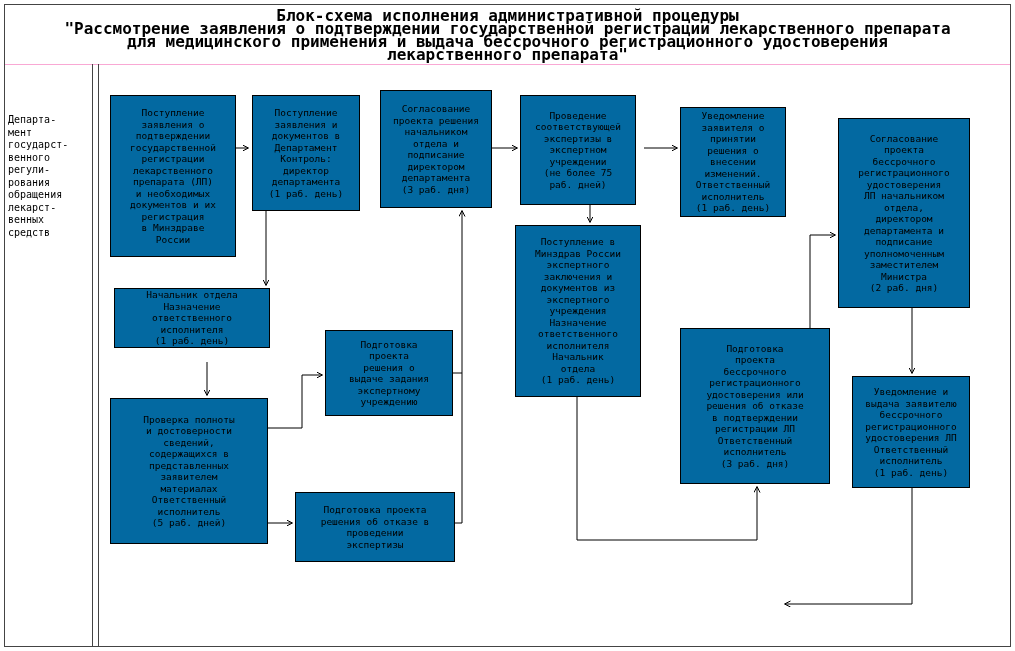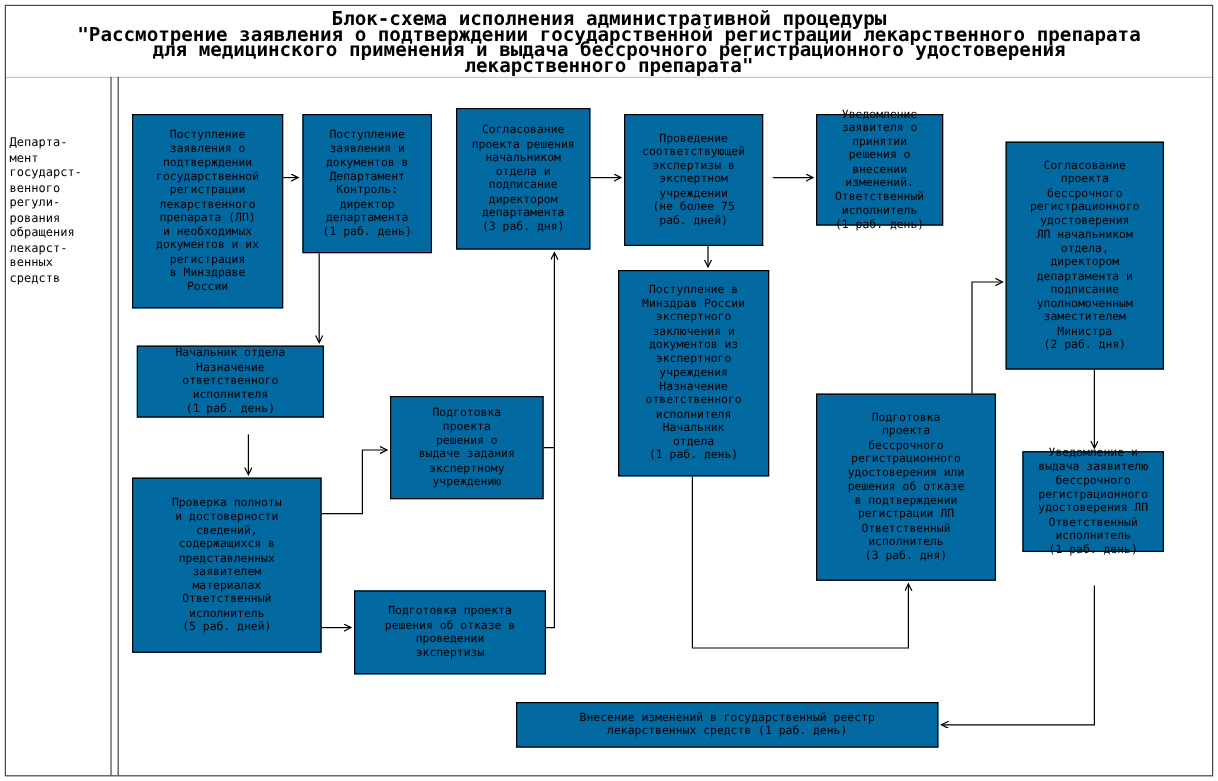--- a/index.html
+++ b/index.html
@@ -152,21 +152,21 @@
 (3 раб. дня)</div>
 
   <div class="box" style="left:520px;top:95px;width:116px;height:110px">Проведение
 соответствующей
 экспертизы в
 экспертном
 учреждении
 (не более 75
 раб. дней)</div>
 
-  <div class="box" style="left:680px;top:95px;width:106px;height:93px">Уведомление
+  <div class="box" style="left:680px;top:107px;width:106px;height:110px">Уведомление
 заявителя о
 принятии
 решения о
 внесении
 изменений.
 Ответственный
 исполнитель
 (1 раб. день)</div>
 
   <div class="box" style="left:838px;top:118px;width:132px;height:190px">Согласование
@@ -232,25 +232,23 @@
 бессрочного
 регистрационного
 удостоверения или
 решения об отказе
 в подтверждении
 регистрации ЛП
 Ответственный
 исполнитель
 (3 раб. дня)</div>
 
-  <div class="box" style="left:852px;top:376px;width:118px;height:84px">Уведомление и
+  <div class="box" style="left:852px;top:376px;width:118px;height:112px">Уведомление и
 выдача заявителю
 бессрочного
 регистрационного
 удостоверения ЛП
 Ответственный
 исполнитель
 (1 раб. день)</div>
 
-  <div class="box" style="left:430px;top:585px;width:352px;height:38px">Внесение изменений в государственный реестр
-лекарственных средств (1 раб. день)</div>
 
 </div>
 
 </body></html>

